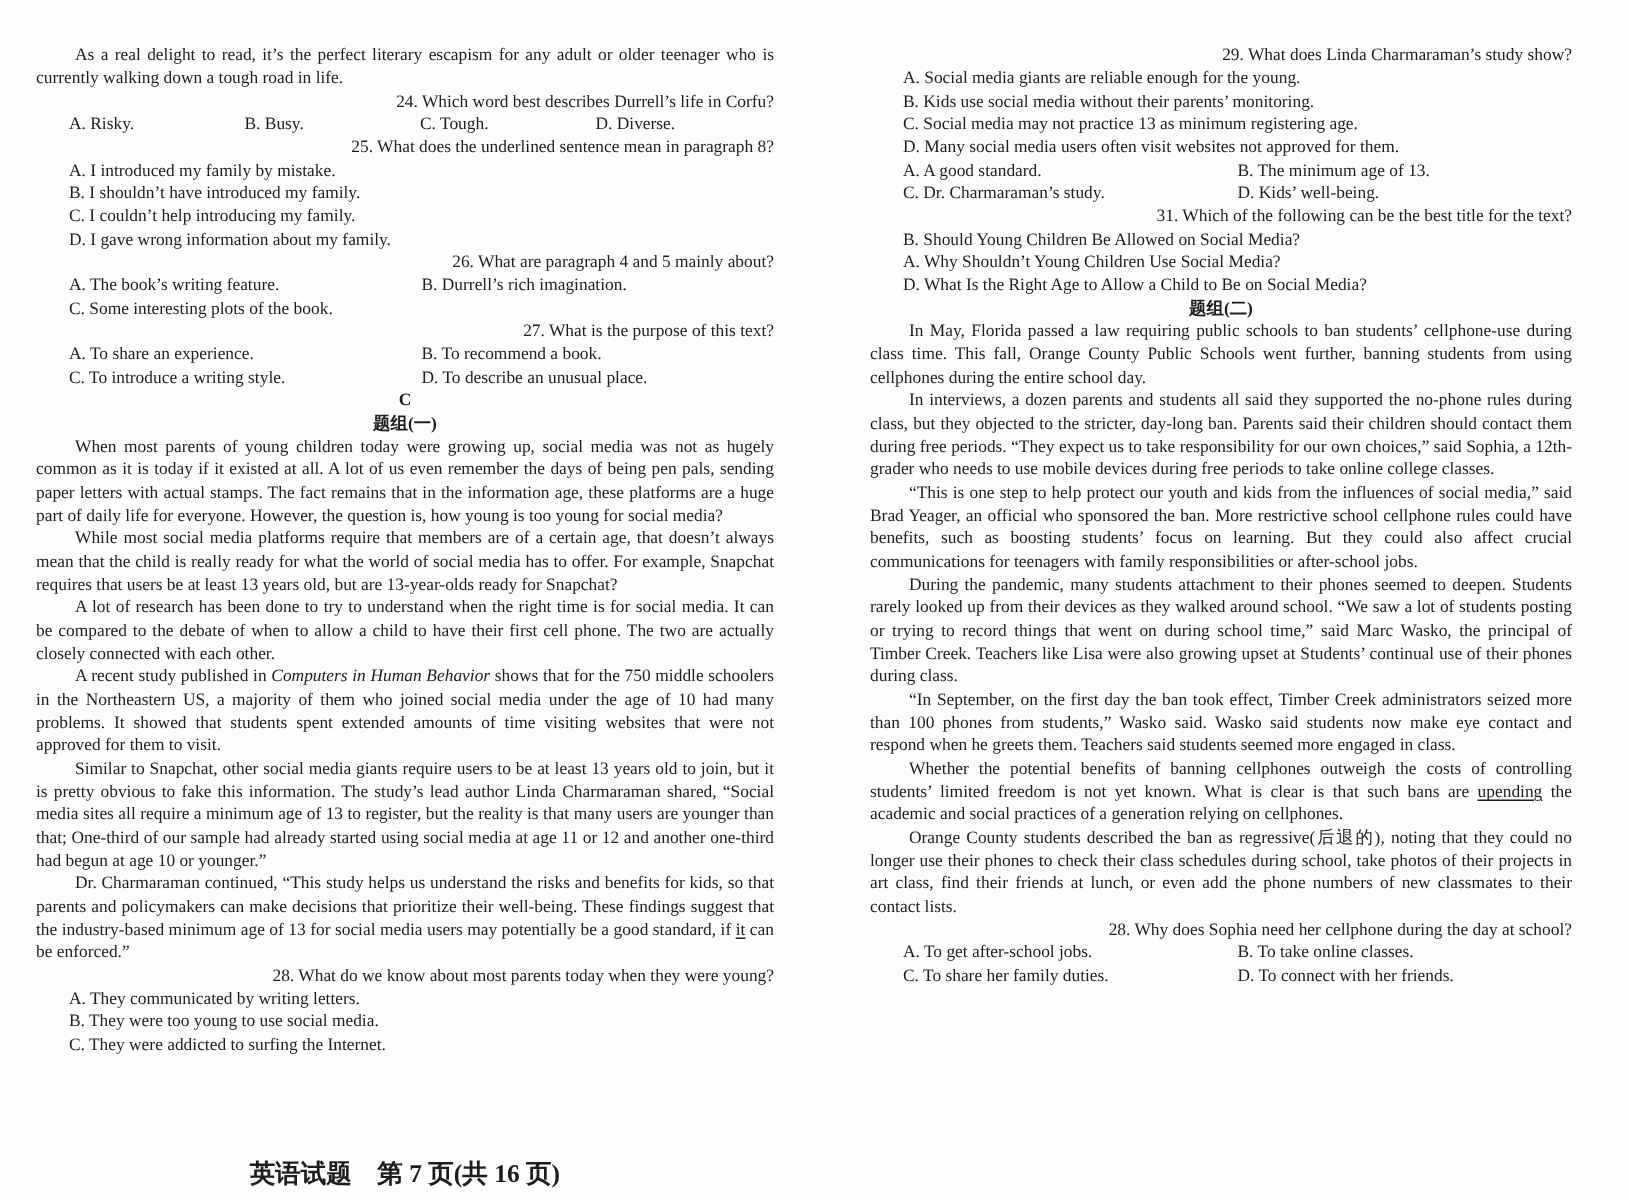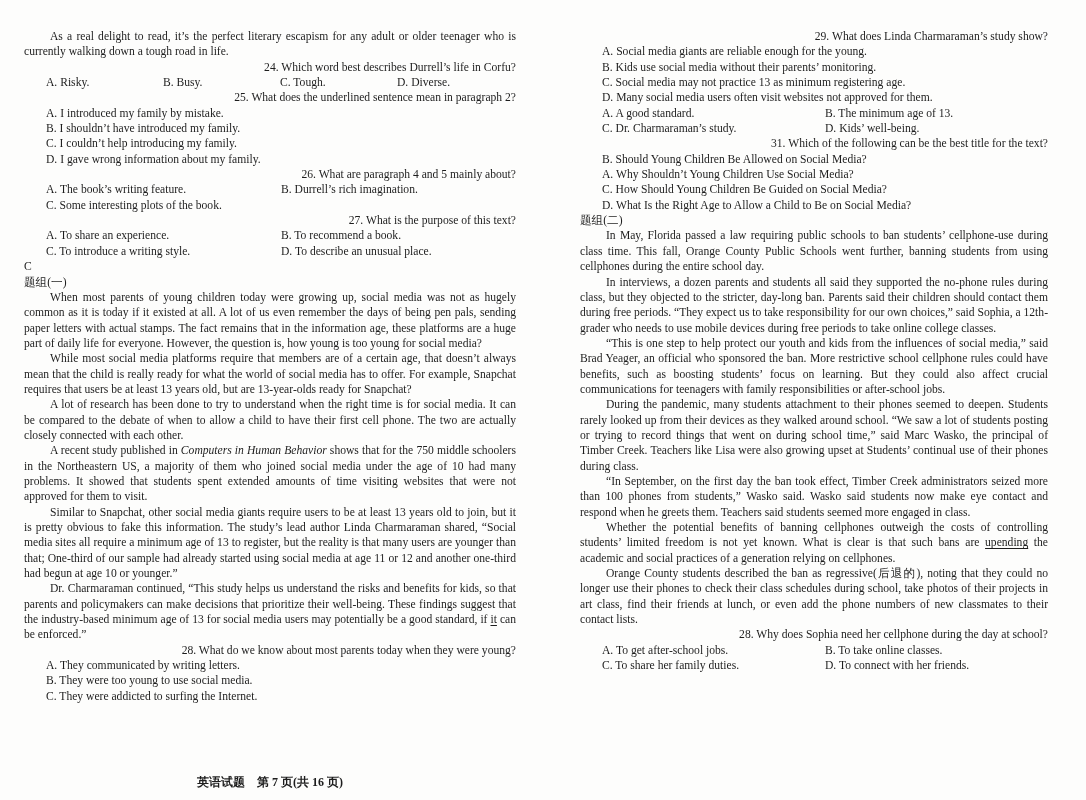--- a/index.html
+++ b/index.html
@@ -10,54 +10,54 @@
     font-family:"Liberation Serif","DejaVu Serif",serif;
     color:#1d1d1d;
     font-size:11.6px;
     line-height:15.35px;
     overflow:hidden;
   }
   .page{position:absolute;top:29px;}
   .page-left{left:24px;width:492px;}
   .page-right{left:580px;width:468px;}
   .para{text-align:justify;text-indent:26px;}
-  .hdr{font-weight:normal;text-indent:0;}
+  .hdr{text-align:center;font-weight:bold;text-indent:0;}
   .q-stem{text-align:right;}
   .q-num{display:inline;}
   .opt-block .opt{padding-left:22px;}
   .opt-row{display:flex;padding-left:22px;}
   .opt-row.two .opt{width:50%;box-sizing:border-box;}
   .opt-row.four .opt{width:117px;box-sizing:border-box;}
   .opt-row.four .opt:last-child{width:auto;}
   .it{font-style:italic;}
   .ul{text-decoration:underline;text-underline-offset:2px;}
   .footer{
     position:absolute;bottom:9px;height:16px;
-    text-align:center;font-weight:bold;font-size:12px;
+    text-align:center;font-weight:bold;font-size:17px;
   }
   .footer-left{left:24px;width:492px;}
   .footer-right{left:580px;width:468px;}
 </style>
 </head>
 <body>
 
 <div class="sheet">
   <div class="page page-left">
       <div class="para"><span>As a real delight to read, it’s the perfect literary escapism for any adult or older teenager who is currently walking down a tough road in life.</span></div>
       <div class="q">
         <div class="q-stem"><span class="q-num">24. </span><span>Which word best describes Durrell’s life in Corfu?</span></div>
         <div class="opt-row four">
           <div class="opt">A. Risky.</div>
           <div class="opt">B. Busy.</div>
           <div class="opt">C. Tough.</div>
           <div class="opt">D. Diverse.</div>
         </div>
       </div>
       <div class="q">
-        <div class="q-stem"><span class="q-num">25. </span><span>What does the underlined sentence mean in paragraph 2?</span></div>
+        <div class="q-stem"><span class="q-num">25. </span><span>What does the underlined sentence mean in paragraph 8?</span></div>
         <div class="opt-block">
           <div class="opt">A. I introduced my family by mistake.</div>
           <div class="opt">B. I shouldn’t have introduced my family.</div>
           <div class="opt">C. I couldn’t help introducing my family.</div>
           <div class="opt">D. I gave wrong information about my family.</div>
         </div>
       </div>
       <div class="q">
         <div class="q-stem"><span class="q-num">26. </span><span>What are paragraph 4 and 5 mainly about?</span></div>
         <div class="opt-row two">
@@ -114,21 +114,20 @@
         <div class="opt-row two">
           <div class="opt">C. Dr. Charmaraman’s study.</div>
           <div class="opt">D. Kids’ well-being.</div>
         </div>
       </div>
       <div class="q">
         <div class="q-stem"><span class="q-num">31. </span><span>Which of the following can be the best title for the text?</span></div>
         <div class="opt-block">
           <div class="opt">B. Should Young Children Be Allowed on Social Media?</div>
           <div class="opt">A. Why Shouldn’t Young Children Use Social Media?</div>
-          <div class="opt">C. How Should Young Children Be Guided on Social Media?</div>
           <div class="opt">D. What Is the Right Age to Allow a Child to Be on Social Media?</div>
         </div>
       </div>
       <div class="hdr">题组(二)</div>
       <div class="para"><span>In May, Florida passed a law requiring public schools to ban students’ cellphone-use during class time. This fall, Orange County Public Schools went further, banning students from using cellphones during the entire school day.</span></div>
       <div class="para"><span>In interviews, a dozen parents and students all said they supported the no-phone rules during class, but they objected to the stricter, day-long ban. Parents said their children should contact them during free periods. “They expect us to take responsibility for our own choices,” said Sophia, a 12th-grader who needs to use mobile devices during free periods to take online college classes.</span></div>
       <div class="para"><span>“This is one step to help protect our youth and kids from the influences of social media,” said Brad Yeager, an official who sponsored the ban. More restrictive school cellphone rules could have benefits, such as boosting students’ focus on learning. But they could also affect crucial communications for teenagers with family responsibilities or after-school jobs.</span></div>
       <div class="para"><span>During the pandemic, many students attachment to their phones seemed to deepen. Students rarely looked up from their devices as they walked around school. “We saw a lot of students posting or trying to record things that went on during school time,” said Marc Wasko, the principal of Timber Creek. Teachers like Lisa were also growing upset at Students’ continual use of their phones during class.</span></div>
       <div class="para"><span>“In September, on the first day the ban took effect, Timber Creek administrators seized more than 100 phones from students,” Wasko said. Wasko said students now make eye contact and respond when he greets them. Teachers said students seemed more engaged in class.</span></div>
       <div class="para"><span>Whether the potential benefits of banning cellphones outweigh the costs of controlling students’ limited freedom is not yet known. What is clear is that such bans are </span><span class="ul">upending</span><span> the academic and social practices of a generation relying on cellphones.</span></div>

